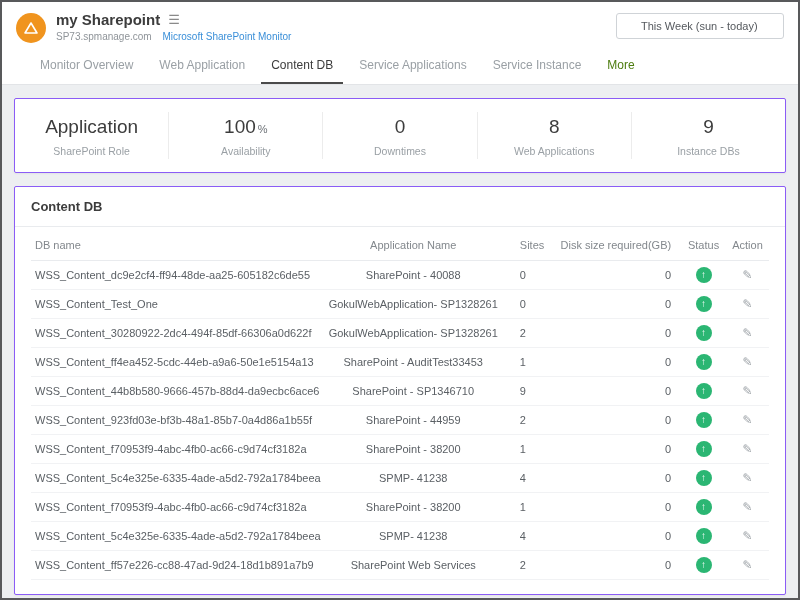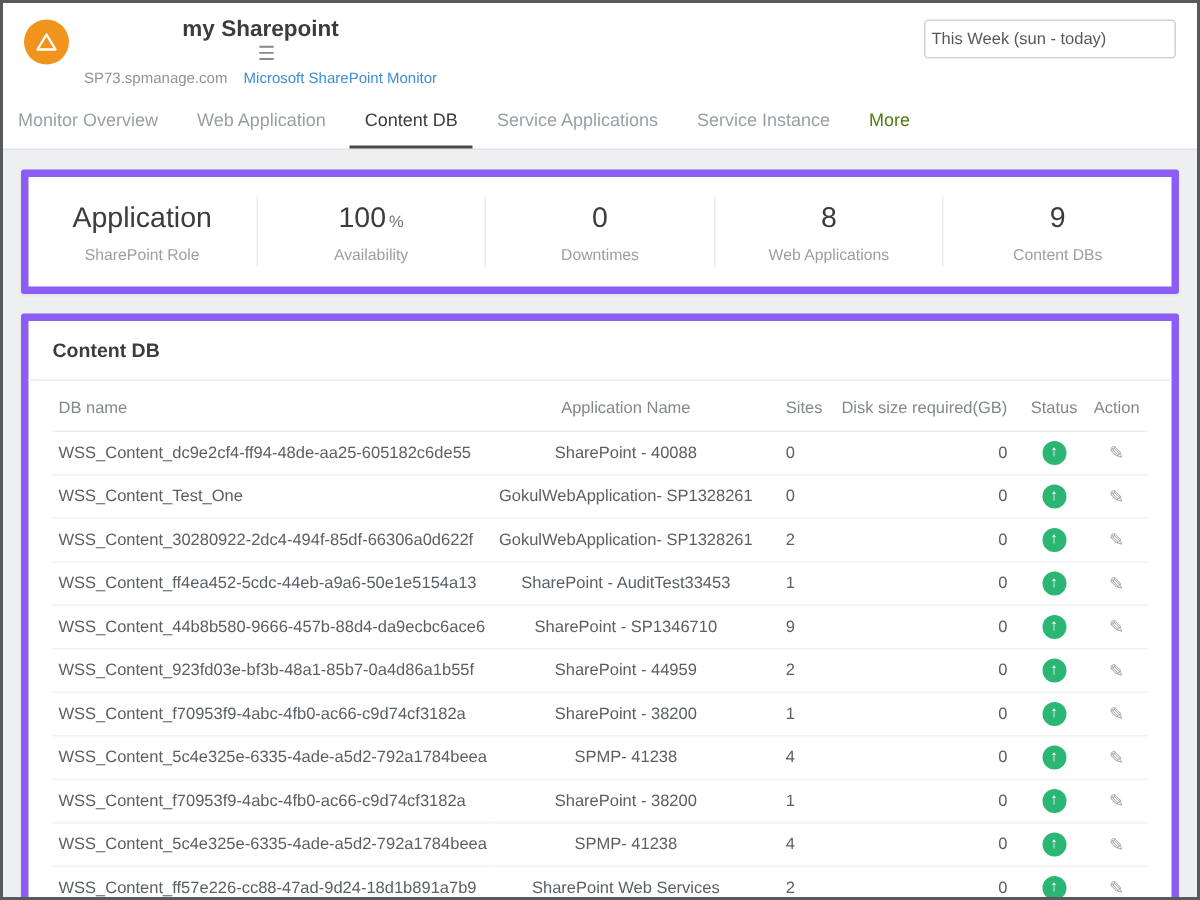--- a/index.html
+++ b/index.html
@@ -14,48 +14,48 @@
   .header {
     background:#fff; padding:9px 14px 6px 14px;
     display:flex; justify-content:space-between; align-items:flex-start;
   }
   .header-left { display:flex; align-items:flex-start; }
   .logo {
     width:30px; height:30px; border-radius:50%; background:#f0941e;
     display:flex; align-items:center; justify-content:center; margin-right:10px; margin-top:2px;
   }
   .title-block { display:flex; flex-direction:column; }
-  .title-row { display:flex; align-items:center;flex-direction:column; }
+  .title-row { display:flex; align-items:center; }
   .monitor-title { font-size:15px; font-weight:bold; color:#3c3c3c; }
   .hamburger { font-size:13px; color:#8a8a8a; margin-left:8px; cursor:pointer; }
   .sub-row { margin-top:3px; font-size:10px; }
   .host { color:#8f9499; margin-right:8px; }
   .server-link { color:#3a8fd8; text-decoration:none; cursor:pointer; }
   .time-select {
     border:1px solid #cfd3d7; border-radius:3px; background:#fff;
-    font-size:11px; color:#55595e; padding:6px 4px; min-width:168px;
+    font-size:11px; color:#55595e; padding:6px 24px; min-width:168px;
     margin-top:2px; cursor:pointer;
   }
 
   
   .tabs {
     background:#fff; border-bottom:1px solid #e2e4e7;
-    padding:0 0; display:flex; align-items:flex-end;
+    padding:0 28px; display:flex; align-items:flex-end;
   }
   .tab {
     font-size:12px; color:#9aa0a5; padding:9px 10px 10px 10px; margin-right:6px;
     cursor:pointer; border-bottom:2px solid transparent; white-space:nowrap;
   }
   .tab.active { color:#3c3c3c; border-bottom-color:#4a4a4a; }
   .tab.more { color:#4d7c0f; }
 
   
   .content { flex:1; padding:13px 12px; overflow:hidden; }
   .card {
-    background:#fff; border:5px solid #8b5cf6; border-radius:2px;
+    background:#fff; border:1px solid #8b5cf6; border-radius:2px;
     box-shadow:0 1px 2px rgba(0,0,0,0.05);
   }
 
   
   .stats { display:flex; padding:13px 0; margin-bottom:13px; }
   .stat { flex:1; text-align:center; border-right:1px solid #ececec; padding:4px 0 2px 0; }
   .stat:last-child { border-right:none; }
   .stat-value { font-size:19px; color:#3c3c3c; }
   .stat-suffix { font-size:11px; color:#6d7277; margin-left:2px; }
   .stat-label { font-size:10.5px; color:#9aa0a5; margin-top:7px; }
@@ -140,21 +140,21 @@
       <div class="stat">
         <div class="stat-value">0</div>
         <div class="stat-label">Downtimes</div>
       </div>
       <div class="stat">
         <div class="stat-value">8</div>
         <div class="stat-label">Web Applications</div>
       </div>
       <div class="stat">
         <div class="stat-value">9</div>
-        <div class="stat-label">Content DBs</div>
+        <div class="stat-label">Instance DBs</div>
       </div>
     </div>
 
     <div class="card table-card">
       <div class="table-title">Content DB</div>
       <table>
         <thead>
           <tr>
             <th class="col-db">DB name</th>
             <th class="col-app">Application Name</th>

